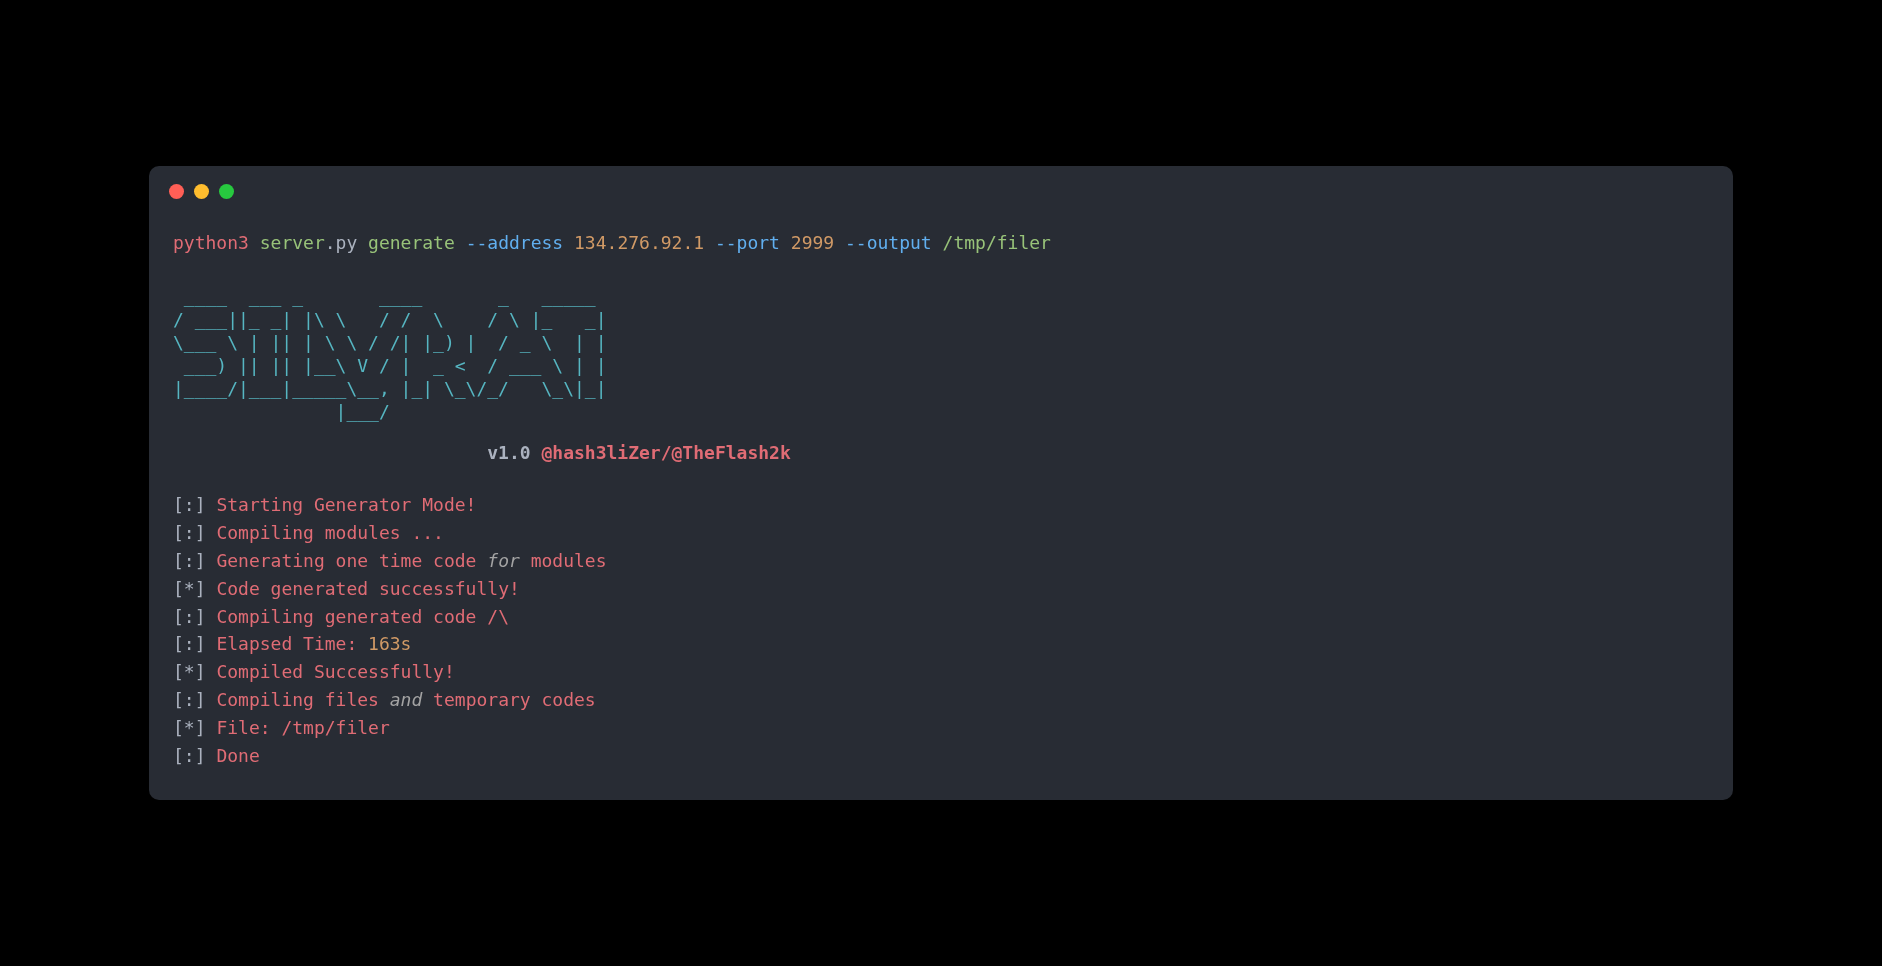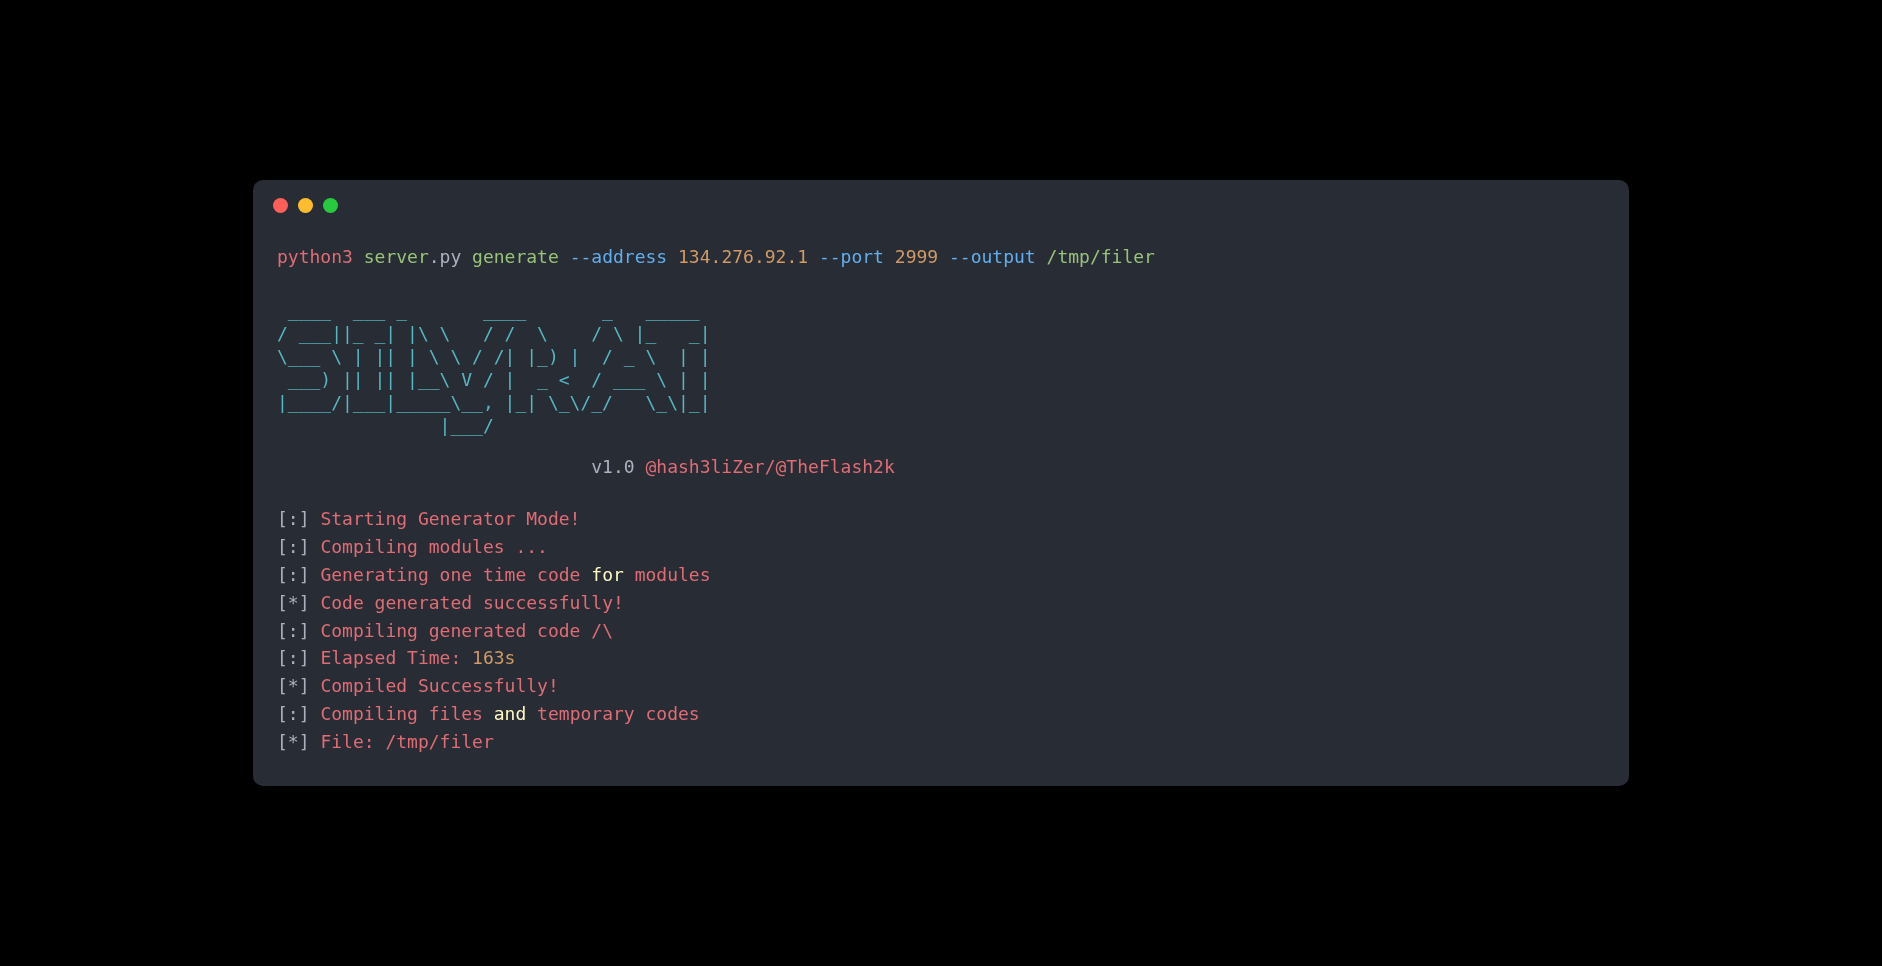--- a/index.html
+++ b/index.html
@@ -12,21 +12,21 @@
       display: flex;
       justify-content: center;
       align-items: center;
       min-height: 100vh;
       padding: 20px;
       font-family: 'Menlo', 'Monaco', 'Consolas', monospace;
     }
     .terminal-window {
       background: #282c34;
       border-radius: 10px;
-      width: 1376px;
+      width: 1584px;
       padding: 0;
       overflow: hidden;
     }
     .titlebar {
       display: flex;
       align-items: center;
       padding: 18px 20px 10px 20px;
       gap: 10px;
     }
     .dot {
@@ -49,29 +49,30 @@
     .ascii-art {
       white-space: pre;
       font-family: 'Menlo', 'Monaco', 'Consolas', monospace;
       color: #56b6c2;
       line-height: 1.28;
       margin-bottom: 16px;
     }
     .credits {
       white-space: pre;
       margin-bottom: 24px;
+      font-weight: bold;
     }
     .log-line {
       white-space: pre;
     }
     .c-red { color: #e06c75; }
     .c-green { color: #98c379; }
     .c-blue { color: #61afef; }
     .c-yellow { color: #d19a66; }
-    .c-purple { color: #fef9c3; }
+    .c-purple { color: #a3a3a3; font-style: italic; }
     .c-gray { color: #abb2bf; }
   </style>
 </head>
 <body>
 
 <div class="terminal-window">
   <div class="titlebar">
     <div class="dot dot-red"></div>
     <div class="dot dot-yellow"></div>
     <div class="dot dot-green"></div>
@@ -90,15 +91,16 @@
     <div id="logs">
         <div class="log-line"><span class="c-gray">[</span><span class="c-gray">:</span><span class="c-gray">] </span><span class="c-red">Starting Generator Mode!</span></div>
         <div class="log-line"><span class="c-gray">[</span><span class="c-gray">:</span><span class="c-gray">] </span><span class="c-red">Compiling modules ...</span></div>
         <div class="log-line"><span class="c-gray">[</span><span class="c-gray">:</span><span class="c-gray">] </span><span class="c-red">Generating one time code </span><span class="c-purple">for</span><span class="c-red"> modules</span></div>
         <div class="log-line"><span class="c-gray">[</span><span class="c-gray">*</span><span class="c-gray">] </span><span class="c-red">Code generated successfully!</span></div>
         <div class="log-line"><span class="c-gray">[</span><span class="c-gray">:</span><span class="c-gray">] </span><span class="c-red">Compiling generated code /\</span></div>
         <div class="log-line"><span class="c-gray">[</span><span class="c-gray">:</span><span class="c-gray">] </span><span class="c-red">Elapsed Time: </span><span class="c-yellow">163s</span></div>
         <div class="log-line"><span class="c-gray">[</span><span class="c-gray">*</span><span class="c-gray">] </span><span class="c-red">Compiled Successfully!</span></div>
         <div class="log-line"><span class="c-gray">[</span><span class="c-gray">:</span><span class="c-gray">] </span><span class="c-red">Compiling files </span><span class="c-purple">and</span><span class="c-red"> temporary codes</span></div>
         <div class="log-line"><span class="c-gray">[</span><span class="c-gray">*</span><span class="c-gray">] </span><span class="c-red">File: /tmp/filer</span></div>
+        <div class="log-line"><span class="c-gray">[</span><span class="c-gray">:</span><span class="c-gray">] </span><span class="c-red">Done</span></div>
       </div>
   </div>
 </div>
 
 </body></html>

